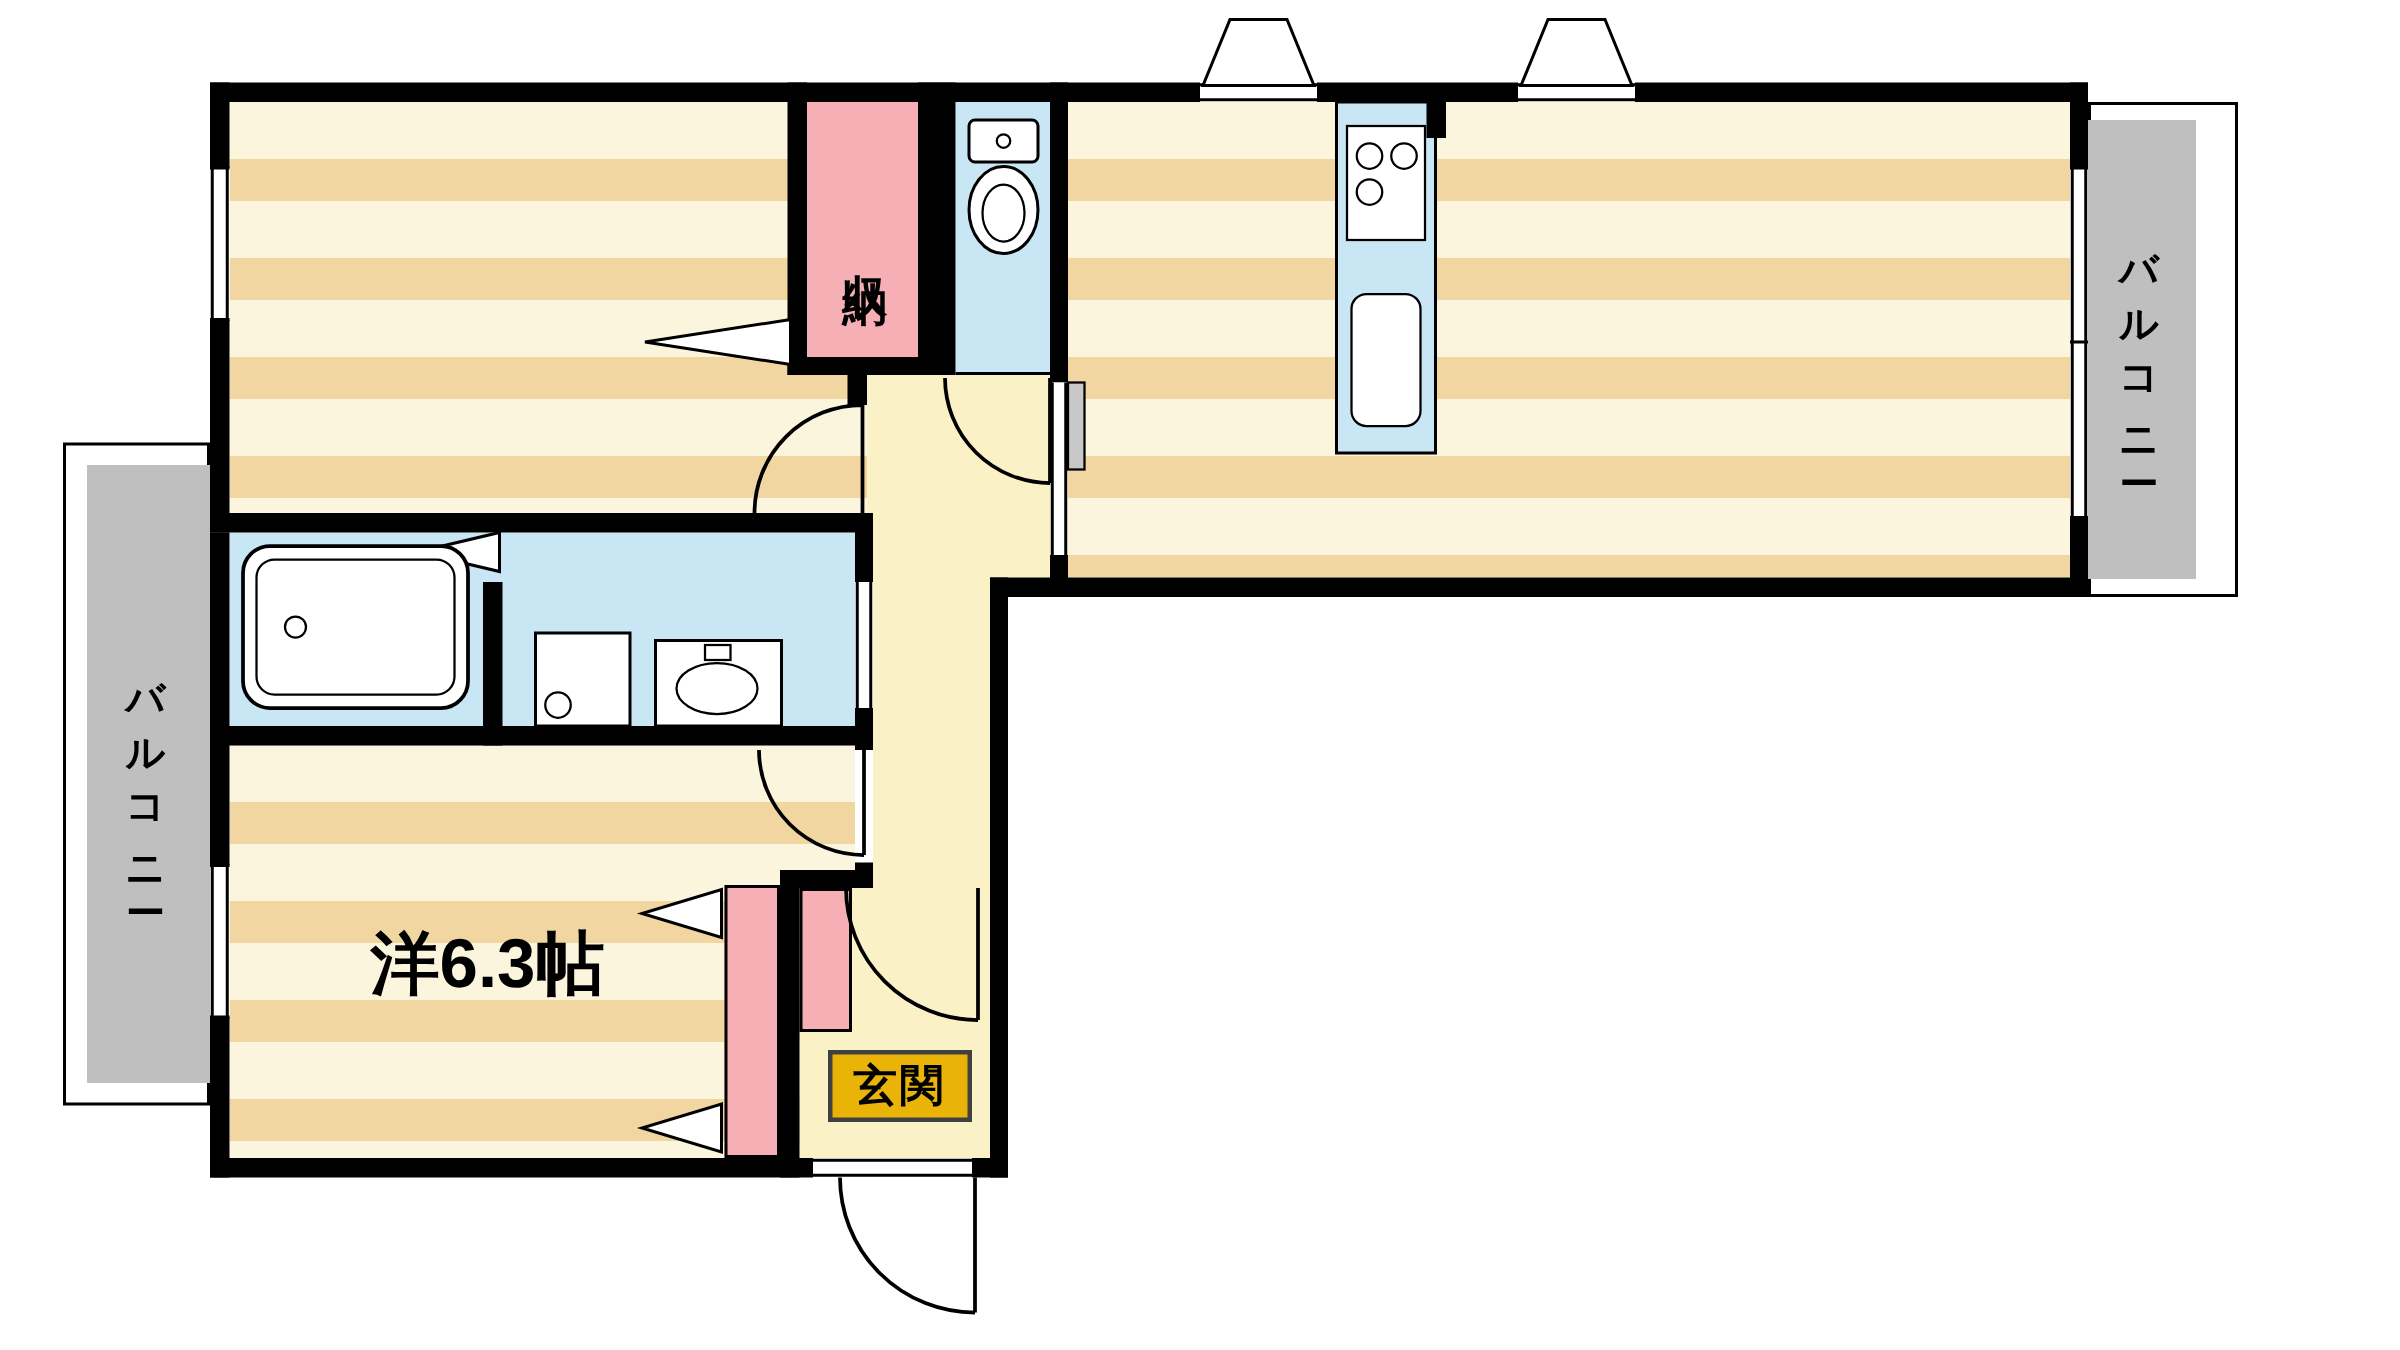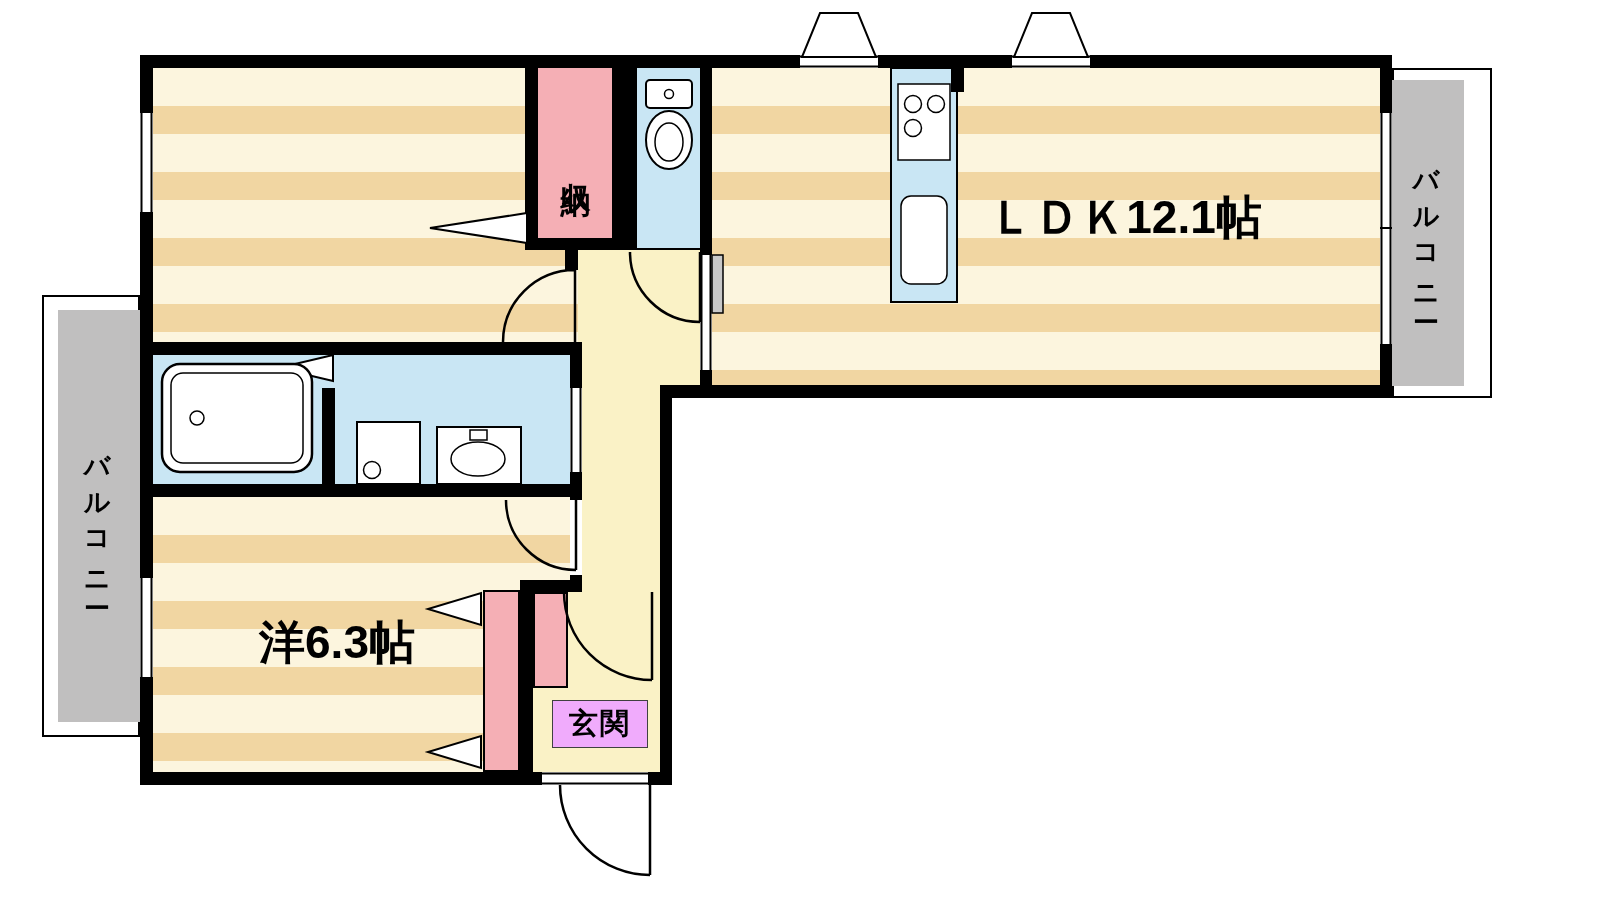--- a/index.html
+++ b/index.html
@@ -160,20 +160,19 @@
       <rect x="891" y="68" width="66" height="234" fill="#C9E6F4" stroke-width="2"></rect>
       <rect x="898" y="84" width="52" height="76" fill="#fff" stroke-width="1.5"></rect>
       <circle cx="913" cy="104" r="8.5" fill="#fff" stroke-width="1.5"></circle>
       <circle cx="936" cy="104" r="8.5" fill="#fff" stroke-width="1.5"></circle>
       <circle cx="913" cy="128" r="8.5" fill="#fff" stroke-width="1.5"></circle>
       <rect x="901" y="196" width="46" height="88" rx="10" fill="#fff" stroke-width="1.5"></rect>
       <rect x="951" y="68" width="13" height="24" fill="#000" stroke="none"></rect>
     </g>
   </svg>
 
-  <div class="lbl" style="left:955px;top:190px;width:340px;height:56px;font-size:46px">ＬＤＫ12.1帖</div>
-  <div class="lbl" style="left:197px;top:615px;width:280px;height:56px;font-size:46px">洋6.3帖</div>
+  <div class="lbl" style="left:185px;top:615px;width:280px;height:56px;font-size:46px">洋6.3帖</div>
   <div class="lbl vert" style="left:555px;top:118px;width:40px;height:92px;font-size:30px;letter-spacing:6px">収納</div>
   <div class="lbl vert" style="left:80px;top:408px;width:36px;height:224px;font-size:26px;letter-spacing:10px">バルコニー</div>
   <div class="lbl vert" style="left:1409px;top:122px;width:36px;height:224px;font-size:26px;letter-spacing:10px">バルコニー</div>
-  <div class="lbl" style="left:552px;top:700px;width:96px;height:48px;font-size:29px;background:#f0abfc;border:1px solid #404040;letter-spacing:2px">玄関</div>
+  <div class="lbl" style="left:552px;top:700px;width:96px;height:48px;font-size:29px;background:#eab308;border:3px solid #404040;letter-spacing:2px">玄関</div>
 
 </div>
 
 </body></html>

